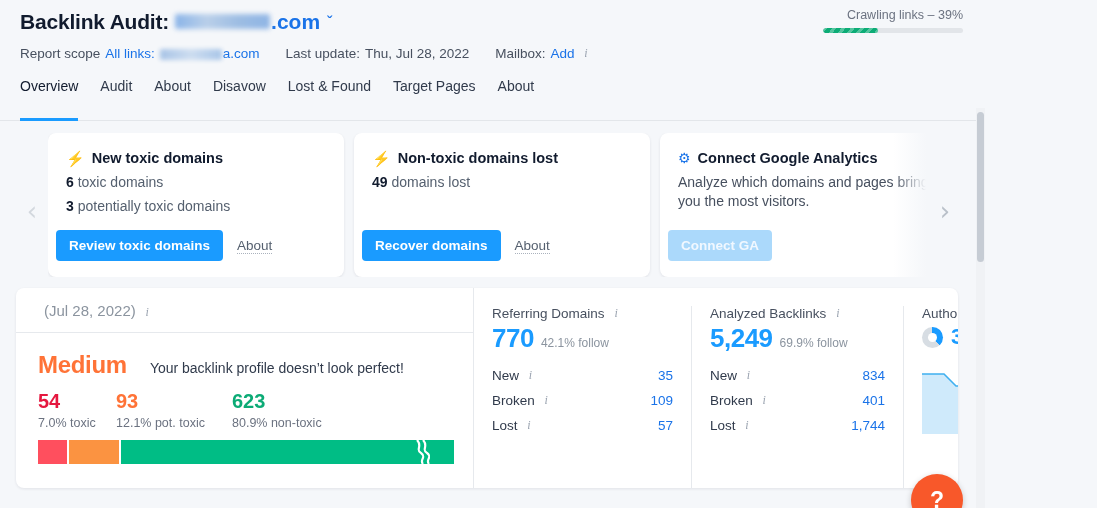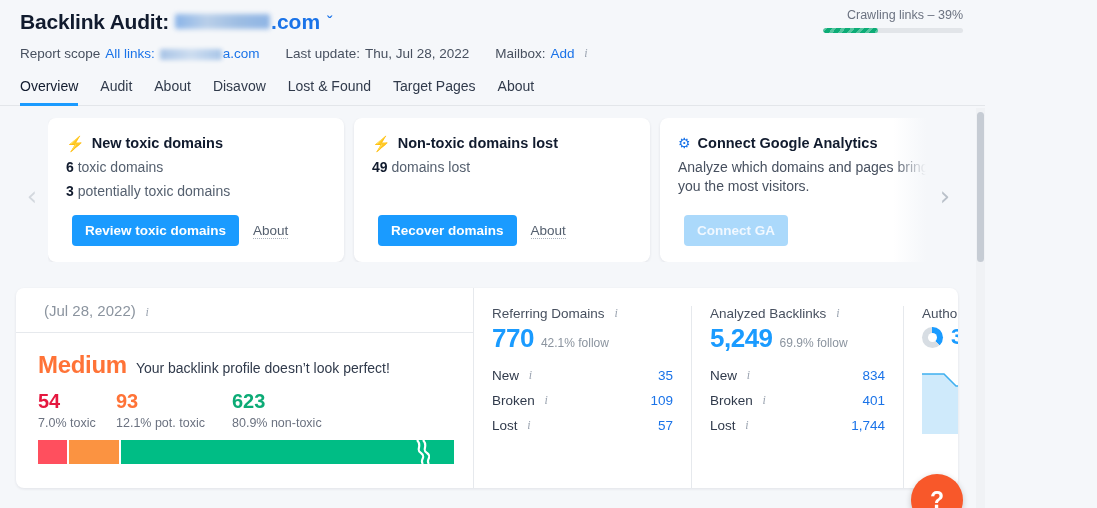--- a/index.html
+++ b/index.html
@@ -65,21 +65,21 @@
     background-image: repeating-linear-gradient(-50deg,
       rgba(255,255,255,.30) 0 3px, rgba(255,255,255,0) 3px 7px);
   }
 
   
   .tabs {
     display: flex; gap: 22px; margin-top: 16px; padding: 0 20px;
     border-bottom: 1px solid #e3e6ea; background: #f5f7fa;
   }
   .tab {
-    font-size: 14px; color: #303a4b; padding-bottom: 9px;
+    font-size: 14px; color: #303a4b; padding-bottom: 24px;
     cursor: pointer; border-bottom: 3px solid transparent; position: relative; top: 1px;
   }
   .tab.active { color: #111b2e; border-bottom-color: #1a9bff; }
 
   
   .carousel { position: relative; height: 160px; margin-top: 12px; }
   .arrow {
     position: absolute; top: 58px; width: 24px; height: 40px;
     color: #d3d8de; font-size: 26px; line-height: 40px; text-align: center;
     cursor: pointer; font-family: "DejaVu Sans", sans-serif; user-select: none;
@@ -92,21 +92,21 @@
     box-shadow: 0 1px 3px rgba(17,27,46,.09);
     width: 296px; min-width: 296px; height: 144px; position: relative;
   }
   .card-head { display: flex; align-items: center; gap: 7px; }
   .bolt { color: #ef2e47; font-size: 15px; line-height: 1; }
   .gear { color: #1a73e8; font-size: 14px; line-height: 1; }
   .card-title { font-size: 14.5px; font-weight: bold; color: #111b2e; white-space: nowrap; }
   .card-line { font-size: 14px; color: #55606f; margin-top: 8px; white-space: nowrap; }
   .card-line b { color: #111b2e; font-weight: bold; }
   .card-desc { font-size: 14px; color: #47505f; margin-top: 7px; line-height: 1.35; }
-  .card-actions { position: absolute; left: 24px; bottom: 16px; display: flex; align-items: center; gap: 14px; }
+  .card-actions { position: absolute; left: 8px; bottom: 16px; display: flex; align-items: center; gap: 14px; }
   .btn {
     background: #1a9bff; color: #fff; border: none; border-radius: 4px;
     font-size: 13.5px; font-weight: bold; padding: 8px 13px; cursor: pointer;
     font-family: "Liberation Sans", sans-serif; white-space: nowrap;
   }
   .btn.disabled { background: #abd9fb; color: #f1f8ff; cursor: default; }
   .about-link {
     font-size: 13.5px; color: #55606f; cursor: pointer;
     border-bottom: 1px dotted #aab2bd;
   }
@@ -126,21 +126,21 @@
   .tox { width: 458px; border-right: 1px solid #e6e9ed; }
   .tox-head {
     padding: 14px 20px 12px 22px; border-bottom: 1px solid #e6e9ed;
     display: flex; align-items: baseline;
   }
   .tox-head h2 { font-size: 15.5px; font-weight: bold; color: #111b2e; }
   .tox-date { font-size: 15px; color: #8b949f; margin-left: 6px; }
   .tox-body { padding: 18px 22px 0 22px; }
   .verdict-row { display: flex; align-items: baseline; }
   .verdict { font-size: 24px; font-weight: bold; color: #ff7337; letter-spacing: -0.3px; }
-  .verdict-msg { font-size: 14px; color: #303a4b; margin-left: 9px; }
+  .verdict-msg { font-size: 14px; color: #303a4b; margin-left: 23px; }
   .nums { display: flex; margin-top: 11px; }
   .num-col { }
   .num-col:nth-child(1) { width: 78px; }
   .num-col:nth-child(2) { width: 116px; }
   .num-col:nth-child(3) { width: 120px; }
   .num { font-size: 20px; font-weight: bold; line-height: 1.1; }
   .num.red { color: #e5173f; }
   .num.orange { color: #ff7337; }
   .num.green { color: #0cab76; }
   .num-sub { font-size: 12.5px; color: #6b7280; margin-top: 4px; }

